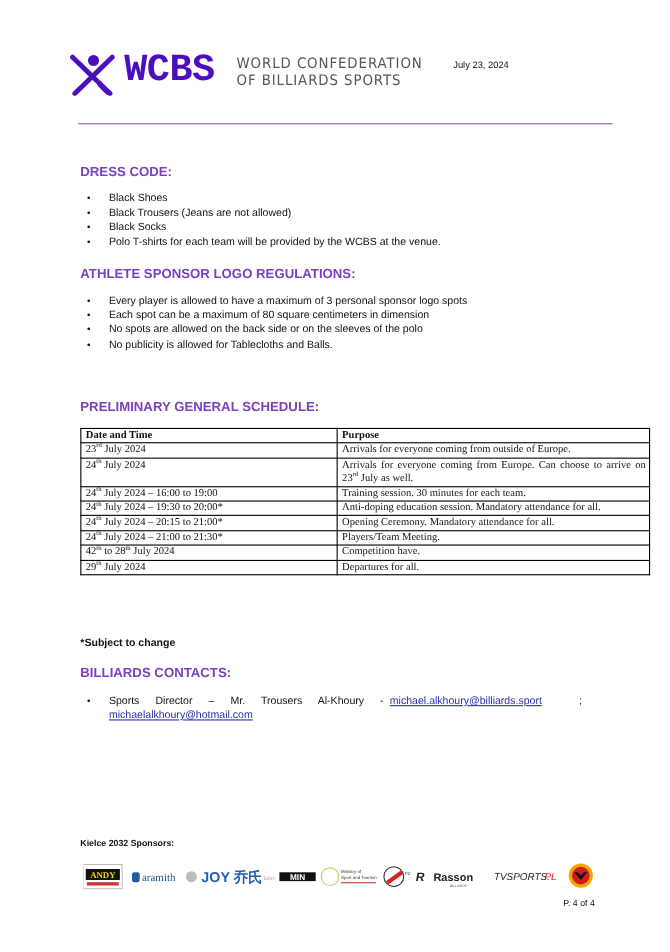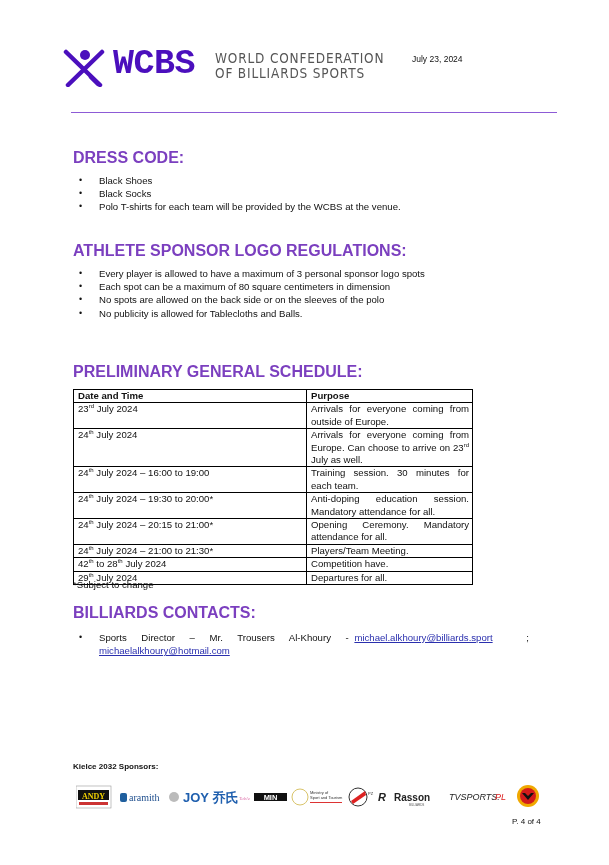--- a/index.html
+++ b/index.html
@@ -8,33 +8,33 @@
   .abs { position: absolute; }
   
   .logo-mark { left: 63px; top: 47px; width: 42px; height: 40px; }
   .logo-wcbs { left: 113px; top: 44px; font-family: Liberation Mono, monospace; font-weight: 900;
                font-size: 35px; color: #4b0fbd; letter-spacing: -0.5px; line-height: 40px; }
   .logo-sub { left: 215px; top: 51px; font-size: 13.2px; line-height: 15px; color: #555; letter-spacing: 0.9px;
               font-family: "DejaVu Sans", sans-serif; font-weight: normal; transform: scaleX(0.92); transform-origin: left top; }
   .header-date { left: 412px; top: 54px; font-size: 8.5px; color: #111; }
   .rule { left: 71px; top: 112px; width: 486px; height: 1px; background: #8d5bd6; }
   
-  .section-title { left: 73px; font-size: 16px; font-weight: bold; color: #7b3fbf; text-align: right; }
+  .section-title { left: 73px; font-size: 12px; font-weight: bold; color: #7b3fbf; text-align: right; }
   ul.bullets { position: absolute; left: 63px; margin: 0; padding: 0; list-style: none; width: 466px; }
   ul.bullets li { position: relative; padding-left: 36px; font-size: 9.6px; line-height: 13.2px; color: #111; }
   ul.bullets li::before { content: "•"; position: absolute; left: 16px; top: 0; font-size: 9px; }
   
-  table.sched { position: absolute; left: 73px; top: 389px; width: 400px; border-collapse: collapse; }
+  table.sched { position: absolute; left: 73px; top: 389px; width: 518px; border-collapse: collapse; font-family: Liberation Serif, serif; }
   table.sched td, table.sched th { border: 1px solid #000; font-size: 9.6px; line-height: 12.4px;
       padding: 0 3px 0 4px; vertical-align: top; text-align: left; color: #111; }
   table.sched th { font-weight: bold; }
   table.sched td.left, table.sched th.left { width: 225px; }
   table.sched td.right { text-align: justify; }
   sup { font-size: 6px; vertical-align: super; line-height: 0; }
-  .note { left: 73px; top: 579px; font-size: 9.6px; color: #111; }
+  .note { left: 73px; top: 579px; font-size: 9.6px; color: #111; font-weight: bold; }
   .contact-link { color: #2a2fae; text-decoration: underline; }
   
   .spons-title { left: 73px; top: 762px; font-size: 8px; font-weight: bold; color: #111; }
   .logos { left: 76px; top: 783px; height: 30px; width: 470px; }
   .page-num { left: 512px; top: 817px; font-size: 8px; color: #111; }
 </style>
 </head>
 <body>
 
 <svg class="abs logo-mark" viewBox="0 0 42 40">
@@ -47,20 +47,21 @@
 <div class="abs logo-sub">
   <div>WORLD CONFEDERATION</div>
   <div>OF BILLIARDS SPORTS</div>
 </div>
 <div class="abs header-date">July 23, 2024</div>
 <div class="abs rule"></div>
 
 <div class="abs section-title" style="top:149px;">DRESS CODE:</div>
 <ul class="bullets" style="top:174px;">
   <li>Black Shoes</li>
+  <li>Black Trousers (Jeans are not allowed)</li>
   <li>Black Socks</li>
   <li>Polo T-shirts for each team will be provided by the WCBS at the venue.</li>
 </ul>
 
 <div class="abs section-title" style="top:242px;">ATHLETE SPONSOR LOGO REGULATIONS:</div>
 <ul class="bullets" style="top:267px;">
   <li>Every player is allowed to have a maximum of 3 personal sponsor logo spots</li>
   <li>Each spot can be a maximum of 80 square centimeters in dimension</li>
   <li>No spots are allowed on the back side or on the sleeves of the polo</li>
   <li>No publicity is allowed for Tablecloths and Balls.</li>

